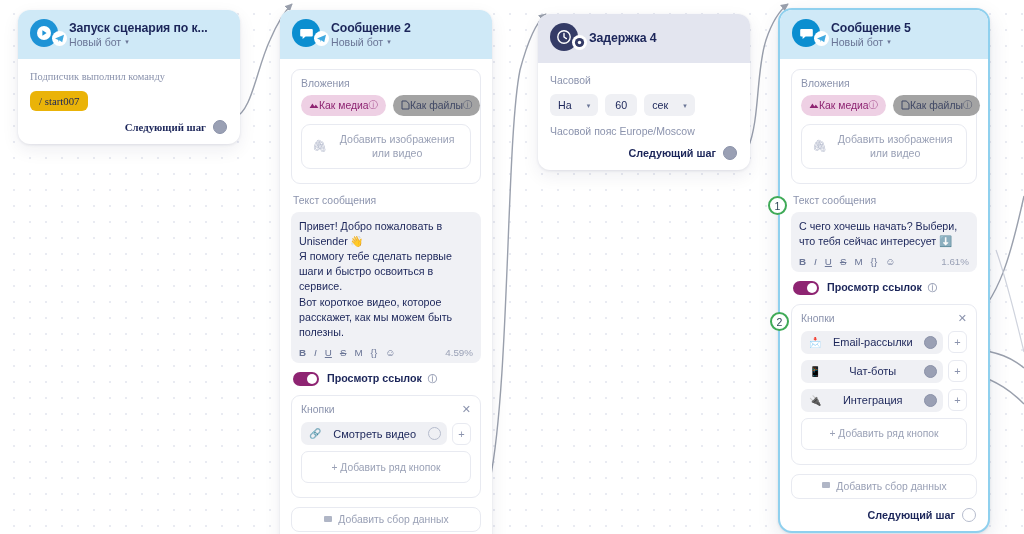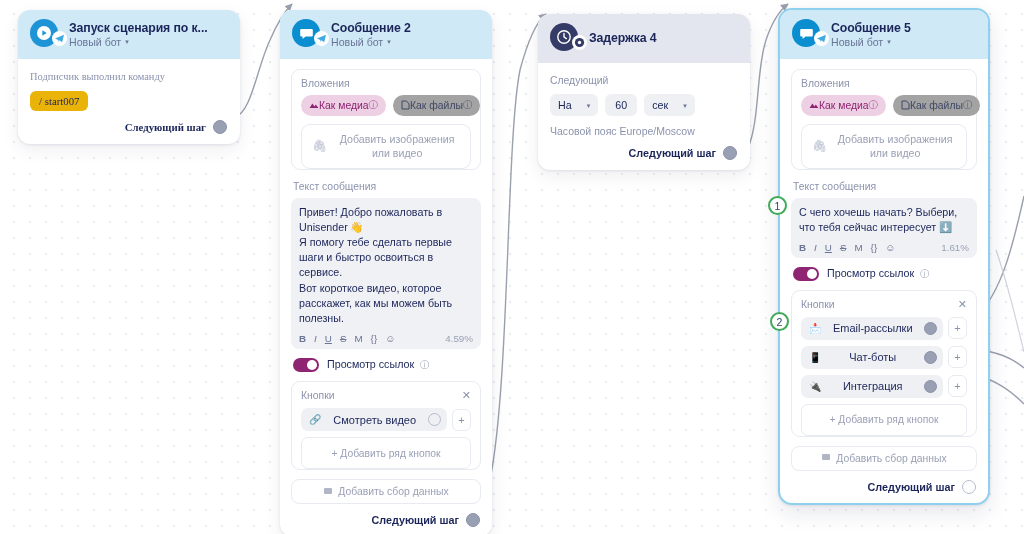--- a/index.html
+++ b/index.html
@@ -65,21 +65,21 @@
     background: #ffffff;
     display: flex; align-items: center; justify-content: center;
   }
 
   
   .card-body { padding: 10px 11px 9px 11px; }
   .field-label { font-size: 10.4px; color: #8b93ad; margin-bottom: 6px; }
 
   .panel {
     border: 1px solid #e8eaf1; border-radius: 9px;
-    padding: 8px 9px 0 9px;
+    padding: 8px 9px 14px 9px;
   }
 
   .chips { display: flex; gap: 7px; margin-bottom: 8px; }
   .chip {
     display: flex; align-items: center; 
     font-size: 10.4px; border-radius: 13px;
     padding: 4px 8px; white-space: nowrap;
   }
   .chip.active { background: #eed0e4; color: #8e2472; }
   .chip.plain  { background: #a3a3a3; color: #3f4764; }
@@ -110,21 +110,21 @@
 
   .toggle-row { display: flex; align-items: center; gap: 8px; margin: 9px 0 9px 2px; }
   .switch {
     width: 26px; height: 14px; border-radius: 8px; background: #8e2472;
     position: relative; flex: none;
   }
   .switch::after {
     content: ""; position: absolute; top: 2px; right: 2px;
     width: 10px; height: 10px; border-radius: 50%; background: #fff;
   }
-  .toggle-label { font-size: 10.7px; color: #1b2559; }
+  .toggle-label { font-size: 10.7px; color: #1b2559; font-weight: bold; }
   .toggle-label .info { color: #a0a7bb; font-size: 9.4px; margin-left: 3px; }
 
   .buttons-panel { position: relative; }
   .bp-head {
     display: flex; align-items: flex-start; justify-content: space-between;
     margin-bottom: 7px;
   }
   .bp-title { font-size: 10.4px; color: #8b93ad; }
   .bp-close { font-size: 11px; color: #8b93ad; line-height: 1; }
 
@@ -378,21 +378,21 @@
               <circle cx="5.5" cy="5.5" r="4.6" fill="#343b66"></circle>
               <circle cx="5.5" cy="5.5" r="1.7" fill="#ffffff"></circle>
             </svg>
         </div>
       </div>
       <div class="head-text">
         <div class="head-title">Задержка 4</div>
       </div>
     </div>
     <div class="card-body" style="padding:12px 12px 10px 12px;">
-      <div class="field-label" style="margin-bottom:8px;">Следующий</div>
+      <div class="field-label" style="margin-bottom:8px;">Часовой</div>
       <div class="delay-row">
         <div class="sel">
           <span>На</span>
           <span class="caret">▾</span>
         </div>
         <div class="sel">
           <span class="num">60</span>
         </div>
         <div class="sel">
           <span>сек</span>

